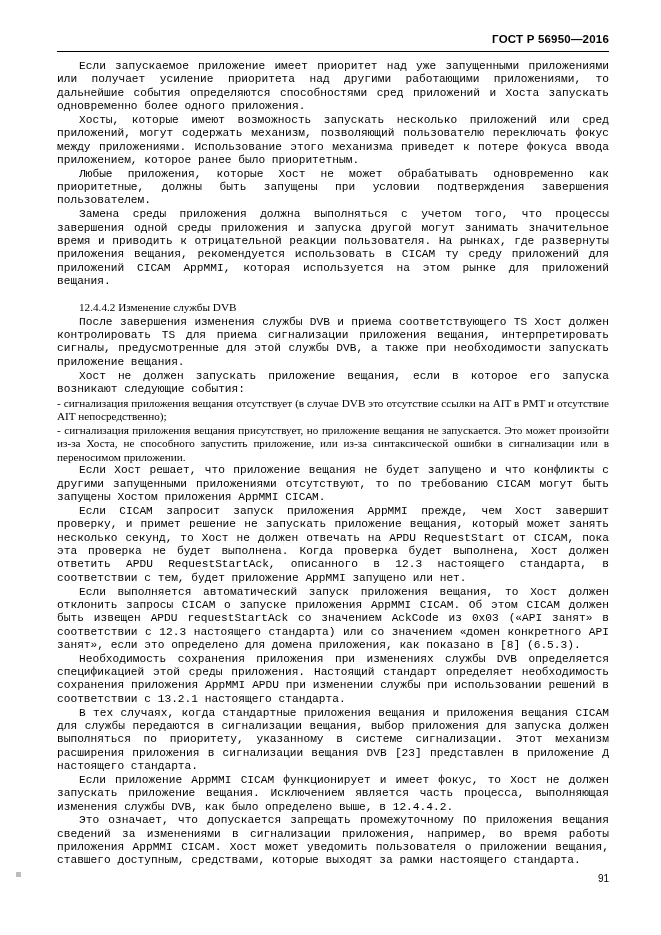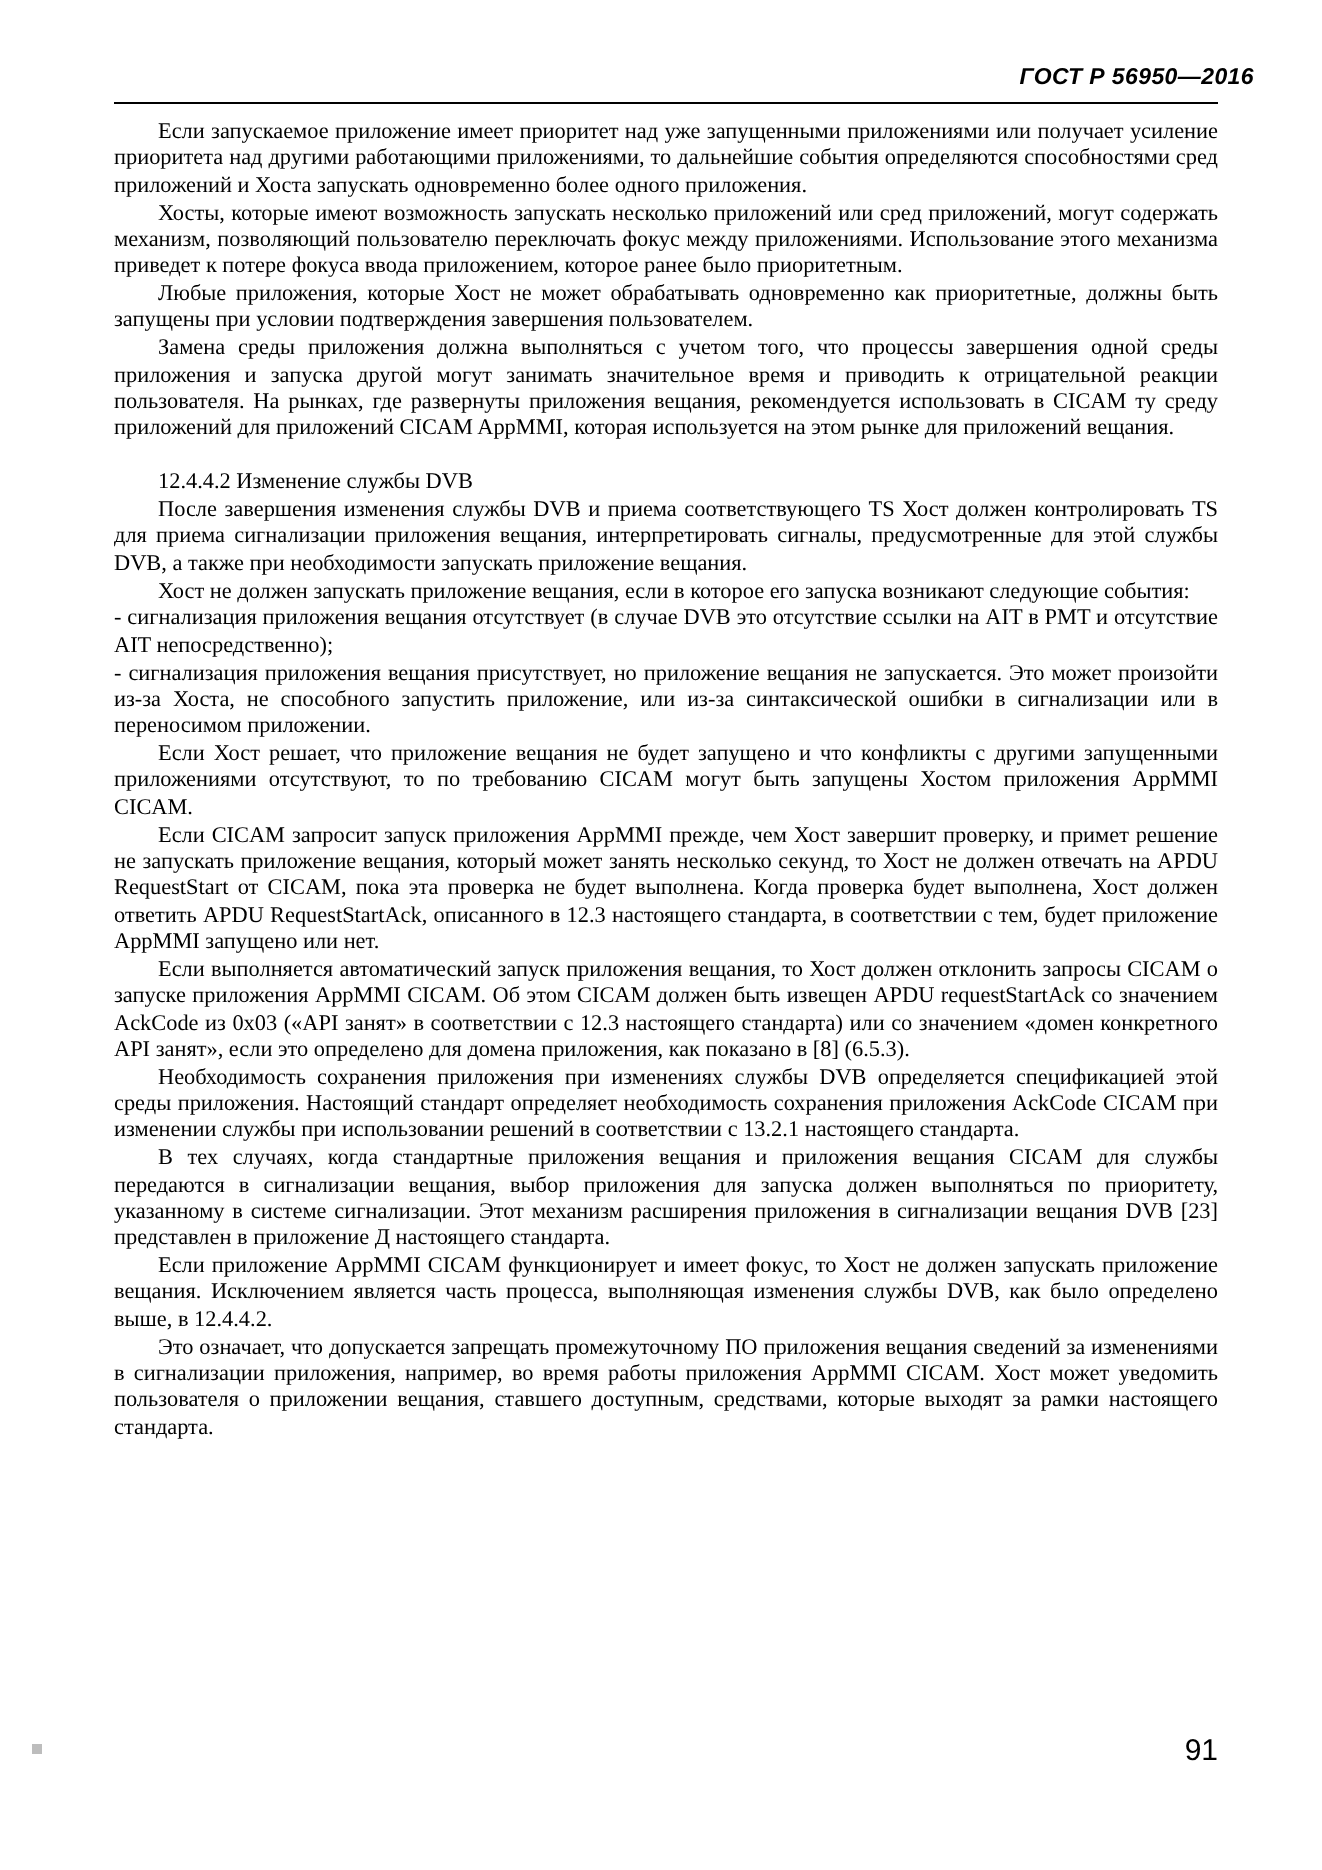--- a/index.html
+++ b/index.html
@@ -18,28 +18,27 @@
   .page {
     position: relative;
     width: 661px;
     height: 935px;
     box-sizing: border-box;
     padding: 0;
   }
   .header {
     position: absolute;
     top: 33px;
-    right: 34px;
+    right: 52px;
     font-family: "Liberation Sans", sans-serif;
     font-size: 11.5px;
     font-weight: bold;
     letter-spacing: 0.2px;
     color: #000;
     white-space: nowrap;
-    font-style: italic;
   }
   .header-rule {
     position: absolute;
     top: 51px;
     left: 57px;
     right: 52px;
     height: 1px;
     background: #000;
   }
   .content {
@@ -51,35 +50,36 @@
   p {
     margin: 0 0 0.5px 0;
     font-size: 11.2px;
     line-height: 13.35px;
     text-align: justify;
     text-justify: inter-word;
     hyphens: manual;
   }
   p.indent {
     text-indent: 22px;
+    font-family: Liberation Mono, monospace;
   }
   p.noindent {
     text-indent: 0;
   }
   p.heading {
     text-indent: 22px;
     margin-top: 13px;
     margin-bottom: 1px;
   }
   .footer-page {
     position: absolute;
     bottom: 51px;
     right: 52px;
     font-family: "Liberation Sans", sans-serif;
-    font-size: 15px;
+    font-size: 10px;
     color: #000;
   }
   .mark-left {
     position: absolute;
     left: 16px;
     bottom: 58px;
     width: 5px;
     height: 5px;
     background: #bdbdbd;
   }
@@ -98,21 +98,21 @@
     <p class="indent">Любые приложения, которые Хост не может обрабатывать одновременно как приоритетные, должны быть запущены при условии подтверждения завершения пользователем.</p>
     <p class="indent">Замена среды приложения должна выполняться с учетом того, что процессы завершения одной среды приложения и запуска другой могут занимать значительное время и приводить к отрицательной реакции пользователя. На рынках, где развернуты приложения вещания, рекомендуется использовать в CICAM ту среду приложений для приложений CICAM AppMMI, которая используется на этом рынке для приложений вещания.</p>
     <p class="heading">12.4.4.2 Изменение службы DVB</p>
     <p class="indent">После завершения изменения службы DVB и приема соответствующего TS Хост должен контролировать TS для приема сигнализации приложения вещания, интерпретировать сигналы, предусмотренные для этой службы DVB, а также при необходимости запускать приложение вещания.</p>
     <p class="indent">Хост не должен запускать приложение вещания, если в которое его запуска возникают следующие события:</p>
     <p class="noindent">- сигнализация приложения вещания отсутствует (в случае DVB это отсутствие ссылки на AIT в PMT и отсутствие AIT непосредственно);</p>
     <p class="noindent">- сигнализация приложения вещания присутствует, но приложение вещания не запускается. Это может произойти из-за Хоста, не способного запустить приложение, или из-за синтаксической ошибки в сигнализации или в переносимом приложении.</p>
     <p class="indent">Если Хост решает, что приложение вещания не будет запущено и что конфликты с другими запущенными приложениями отсутствуют, то по требованию CICAM могут быть запущены Хостом приложения AppMMI CICAM.</p>
     <p class="indent">Если CICAM запросит запуск приложения AppMMI прежде, чем Хост завершит проверку, и примет решение не запускать приложение вещания, который может занять несколько секунд, то Хост не должен отвечать на APDU RequestStart от CICAM, пока эта проверка не будет выполнена. Когда проверка будет выполнена, Хост должен ответить APDU RequestStartAck, описанного в 12.3 настоящего стандарта, в соответствии с тем, будет приложение AppMMI запущено или нет.</p>
     <p class="indent">Если выполняется автоматический запуск приложения вещания, то Хост должен отклонить запросы CICAM о запуске приложения AppMMI CICAM. Об этом CICAM должен быть извещен APDU requestStartAck со значением AckCode из 0x03 («API занят» в соответствии с 12.3 настоящего стандарта) или со значением «домен конкретного API занят», если это определено для домена приложения, как показано в [8] (6.5.3).</p>
-    <p class="indent">Необходимость сохранения приложения при изменениях службы DVB определяется спецификацией этой среды приложения. Настоящий стандарт определяет необходимость сохранения приложения AckCode CICAM при изменении службы при использовании решений в соответствии с 13.2.1 настоящего стандарта.</p>
+    <p class="indent">Необходимость сохранения приложения при изменениях службы DVB определяется спецификацией этой среды приложения. Настоящий стандарт определяет необходимость сохранения приложения AppMMI APDU при изменении службы при использовании решений в соответствии с 13.2.1 настоящего стандарта.</p>
     <p class="indent">В тех случаях, когда стандартные приложения вещания и приложения вещания CICAM для службы передаются в сигнализации вещания, выбор приложения для запуска должен выполняться по приоритету, указанному в системе сигнализации. Этот механизм расширения приложения в сигнализации вещания DVB [23] представлен в приложение Д настоящего стандарта.</p>
     <p class="indent">Если приложение AppMMI CICAM функционирует и имеет фокус, то Хост не должен запускать приложение вещания. Исключением является часть процесса, выполняющая изменения службы DVB, как было определено выше, в 12.4.4.2.</p>
     <p class="indent">Это означает, что допускается запрещать промежуточному ПО приложения вещания сведений за изменениями в сигнализации приложения, например, во время работы приложения AppMMI CICAM. Хост может уведомить пользователя о приложении вещания, ставшего доступным, средствами, которые выходят за рамки настоящего стандарта.</p>
   </div>
 
   <div class="footer-page">91</div>
   <div class="mark-left"></div>
 
 </div>
 

